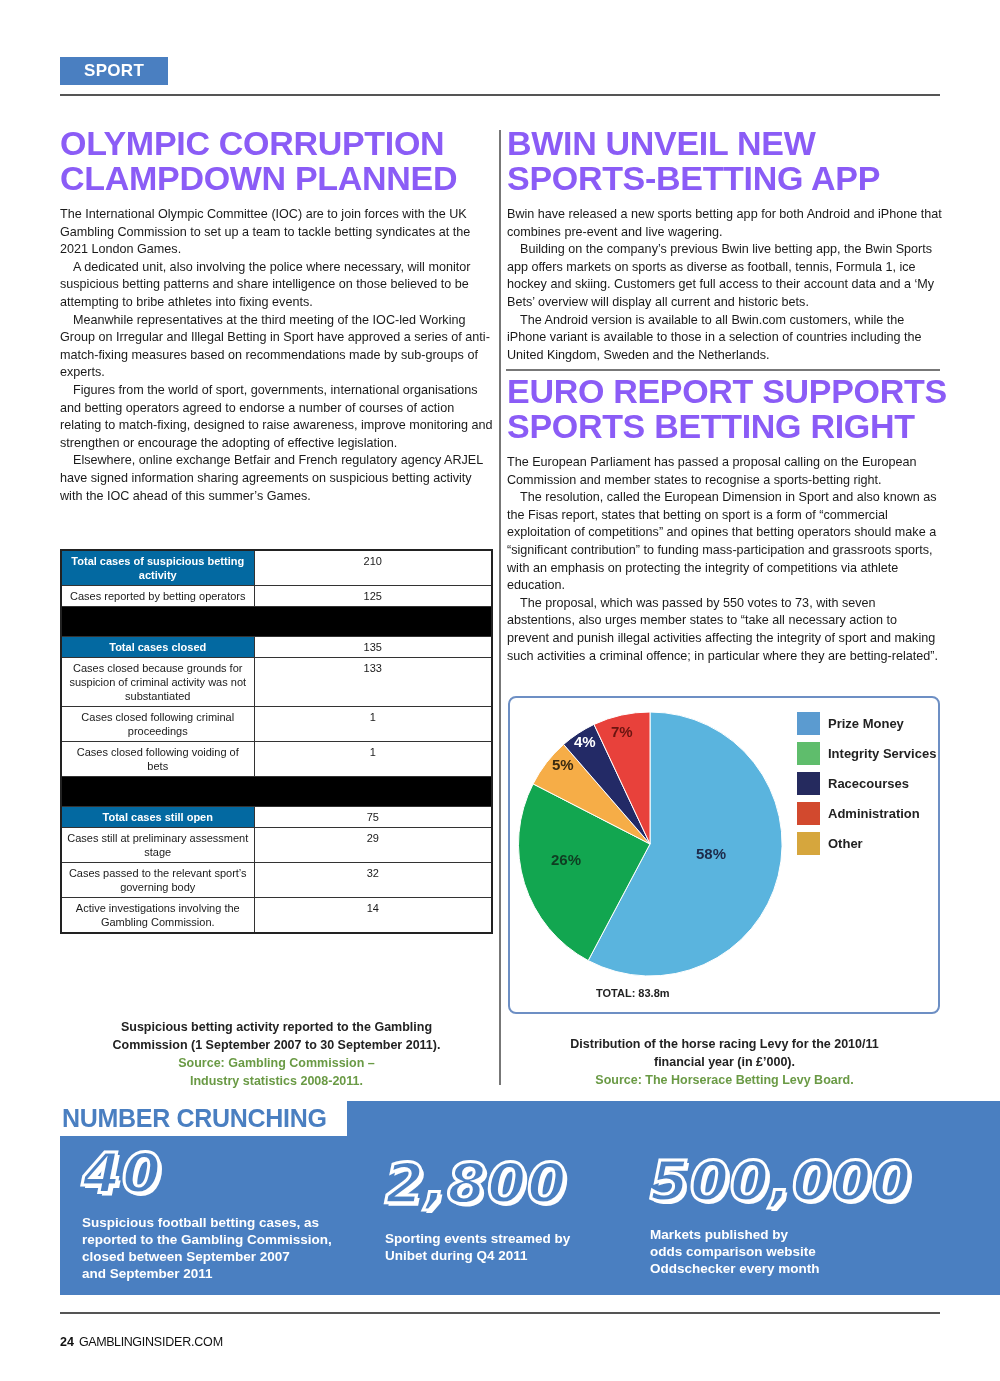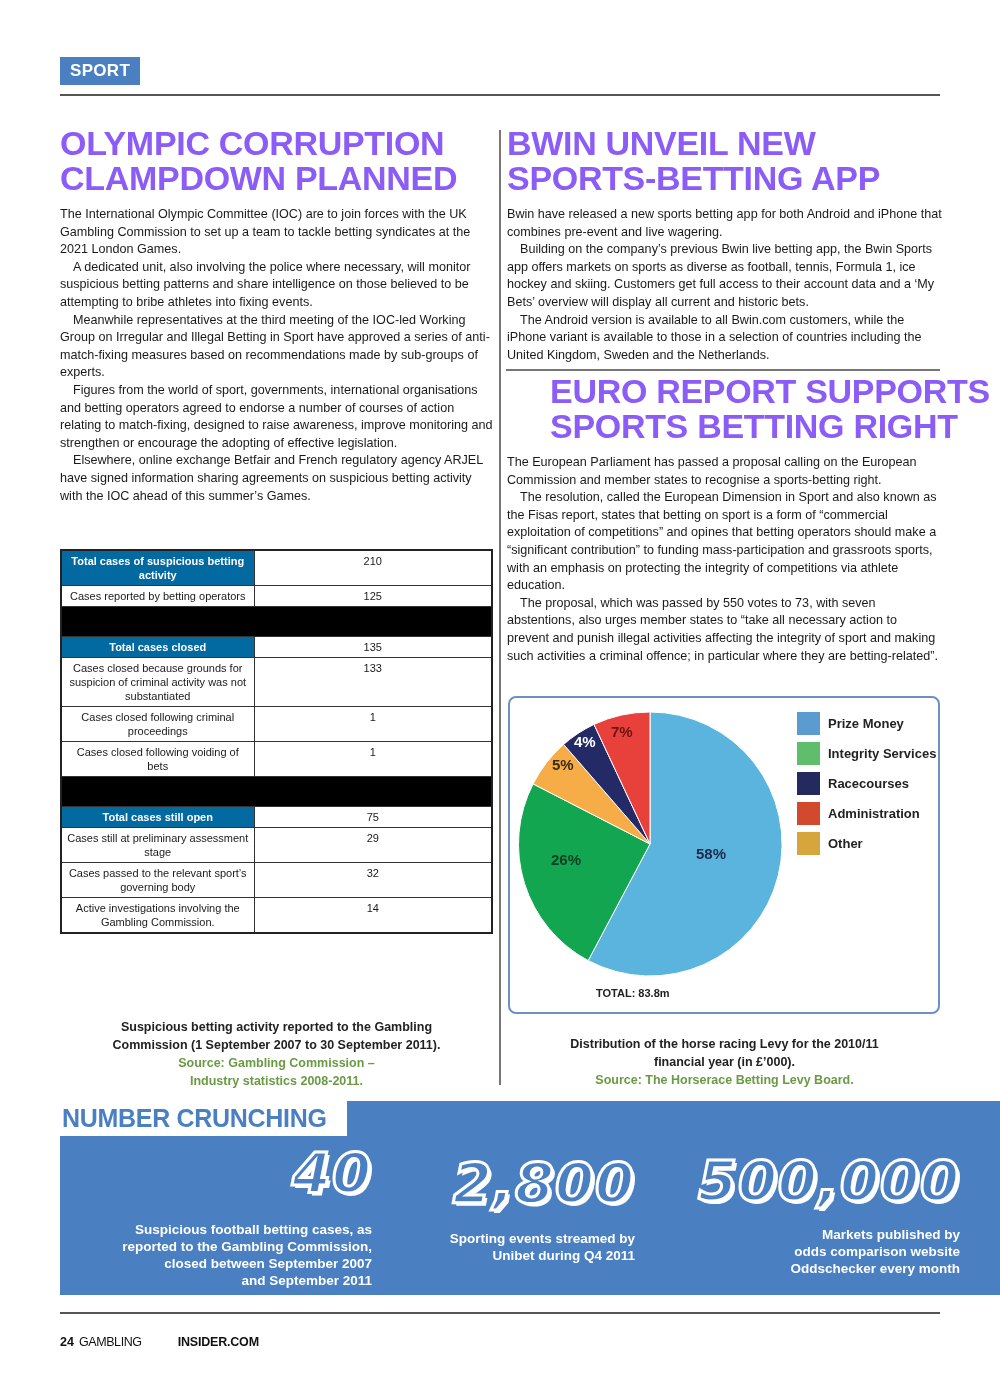--- a/index.html
+++ b/index.html
@@ -1,19 +1,19 @@
 <!DOCTYPE html>
 <html><head>
 <meta charset="utf-8">
 <style>
   * { box-sizing: border-box; margin: 0; padding: 0; }
   html, body { width: 1000px; height: 1381px; background: #ffffff; overflow: hidden; }
   body { position: relative; font-family: "Liberation Sans", sans-serif; color: #1a1a1a; }
 
-  .section-tag { position: absolute; left: 60px; top: 57px; height: 28px; padding: 0 10px;
+  .section-tag { position: absolute; left: 60px; top: 57px; height: 28px; padding: 0 24px;
     background: #4a7fc1; color: #fff; font-weight: bold; font-size: 17px; line-height: 28px; letter-spacing: 0.3px; }
   .top-rule { position: absolute; left: 60px; right: 60px; top: 94px; height: 2px; background: #555; }
 
   .headline { position: absolute; font-family: "Liberation Sans", sans-serif; font-weight: bold;
     color: #8b5cf6; font-size: 34px; line-height: 35px; letter-spacing: -0.3px; text-transform: uppercase; }
 
   .body-text { position: absolute; font-size: 12.6px; line-height: 17.6px; color: #1a1a1a; }
   .body-text p { text-indent: 0; }
   .body-text p.ind { text-indent: 13px; }
 
@@ -39,30 +39,30 @@
   .legend { position: absolute; left: 287px; top: 10px; }
   .legend-item { display: flex; align-items: center; height: 30px; }
   .legend-swatch { width: 23px; height: 23px; margin-right: 8px; }
   .legend-label { font-weight: bold; font-size: 13px; color: #222; }
   .chart-total { position: absolute; left: 86px; top: 289px; font-weight: bold; font-size: 11px; color: #222; }
 
   
   .nc-panel { position: absolute; left: 60px; right: 0; top: 1101px; height: 194px; background: #4a7fc1; }
   .nc-title-bg { position: absolute; left: 60px; top: 1101px; width: 287px; height: 35px; background: #fff; }
   .nc-title { position: absolute; left: 62px; top: 1104px; font-weight: bold; font-size: 25px; color: #4a7fc1; letter-spacing: -0.3px; }
-  .nc-item { position: absolute; text-align: right; color: #fff; }
+  .nc-item { position: absolute; text-align: left; color: #fff; }
   .nc-number { font-family: "DejaVu Sans", sans-serif; font-weight: bold; font-style: italic; font-size: 56px; line-height: 62px;
     color: #4a7fc1; -webkit-text-stroke: 3px #fff; text-shadow: 3px 3px 0 #fff; letter-spacing: 1px; }
   .nc-desc { font-weight: bold; font-size: 13.5px; line-height: 17px; color: #fff; }
 
   .bottom-rule { position: absolute; left: 60px; right: 60px; top: 1312px; height: 2px; background: #555; }
   .footer { position: absolute; left: 60px; top: 1335px; font-size: 12.5px; color: #111; }
   .footer .pg { font-weight: bold; margin-right: 5px; }
   .footer .site-light { letter-spacing: -0.4px; }
-  .footer .site-bold { font-weight: bold; letter-spacing: -0.2px; margin-left: 36px; }
+  .footer .site-bold { font-weight: normal; letter-spacing: -0.2px; }
 </style>
 </head>
 <body>
 
 <div class="section-tag">SPORT</div>
 <div class="top-rule"></div>
 
 <div class="headline" style="left:60px; top:126px;">
   <div>OLYMPIC CORRUPTION</div>
   <div>CLAMPDOWN PLANNED</div>
@@ -139,21 +139,21 @@
   <div>BWIN UNVEIL NEW</div>
   <div>SPORTS-BETTING APP</div>
 </div>
 <div class="body-text" style="left:507px; top:206px; width:435px;">
   <p>Bwin have released a new sports betting app for both Android and iPhone that combines pre-event and live wagering.</p>
   <p class="ind">Building on the company’s previous Bwin live betting app, the Bwin Sports app offers markets on sports as diverse as football, tennis, Formula 1, ice hockey and skiing. Customers get full access to their account data and a ‘My Bets’ overview will display all current and historic bets.</p>
   <p class="ind">The Android version is available to all Bwin.com customers, while the iPhone variant is available to those in a selection of countries including the United Kingdom, Sweden and the Netherlands.</p>
 </div>
 <div class="mid-rule" style="top:369px;"></div>
 
-<div class="headline" style="left:507px; top:374px;margin-left:43px;">
+<div class="headline" style="left:507px; top:374px;">
   <div>EURO REPORT SUPPORTS</div>
   <div>SPORTS BETTING RIGHT</div>
 </div>
 <div class="body-text" style="left:507px; top:454px; width:435px;">
   <p>The European Parliament has passed a proposal calling on the European Commission and member states to recognise a sports-betting right.</p>
   <p class="ind">The resolution, called the European Dimension in Sport and also known as the Fisas report, states that betting on sport is a form of “commercial exploitation of competitions” and opines that betting operators should make a “significant contribution” to funding mass-participation and grassroots sports, with an emphasis on protecting the integrity of competitions via athlete education.</p>
   <p class="ind">The proposal, which was passed by 550 votes to 73, with seven abstentions, also urges member states to “take all necessary action to prevent and punish illegal activities affecting the integrity of sport and making such activities a criminal offence; in particular where they are betting-related”.</p>
 </div>
 
 <div class="chart-box">
@@ -201,21 +201,21 @@
   <div>financial year (in £’000).</div>
   <div class="src">Source: The Horserace Betting Levy Board.</div>
 </div>
 
 <div class="nc-panel"></div>
 <div class="nc-title-bg"></div>
 <div class="nc-title">NUMBER CRUNCHING</div>
 
 <div class="nc-item" style="left:82px; top:1142px; width:290px;">
   <div class="nc-number">40</div>
-  <div class="nc-desc" style="margin-top:17px;">
+  <div class="nc-desc" style="margin-top:10px;">
     <div>Suspicious football betting cases, as</div>
     <div>reported to the Gambling Commission,</div>
     <div>closed between September 2007</div>
     <div>and September 2011</div>
   </div>
 </div>
 <div class="nc-item" style="left:385px; top:1152px; width:250px;">
   <div class="nc-number">2,800</div>
   <div class="nc-desc" style="margin-top:16px;">
     <div>Sporting events streamed by</div>

